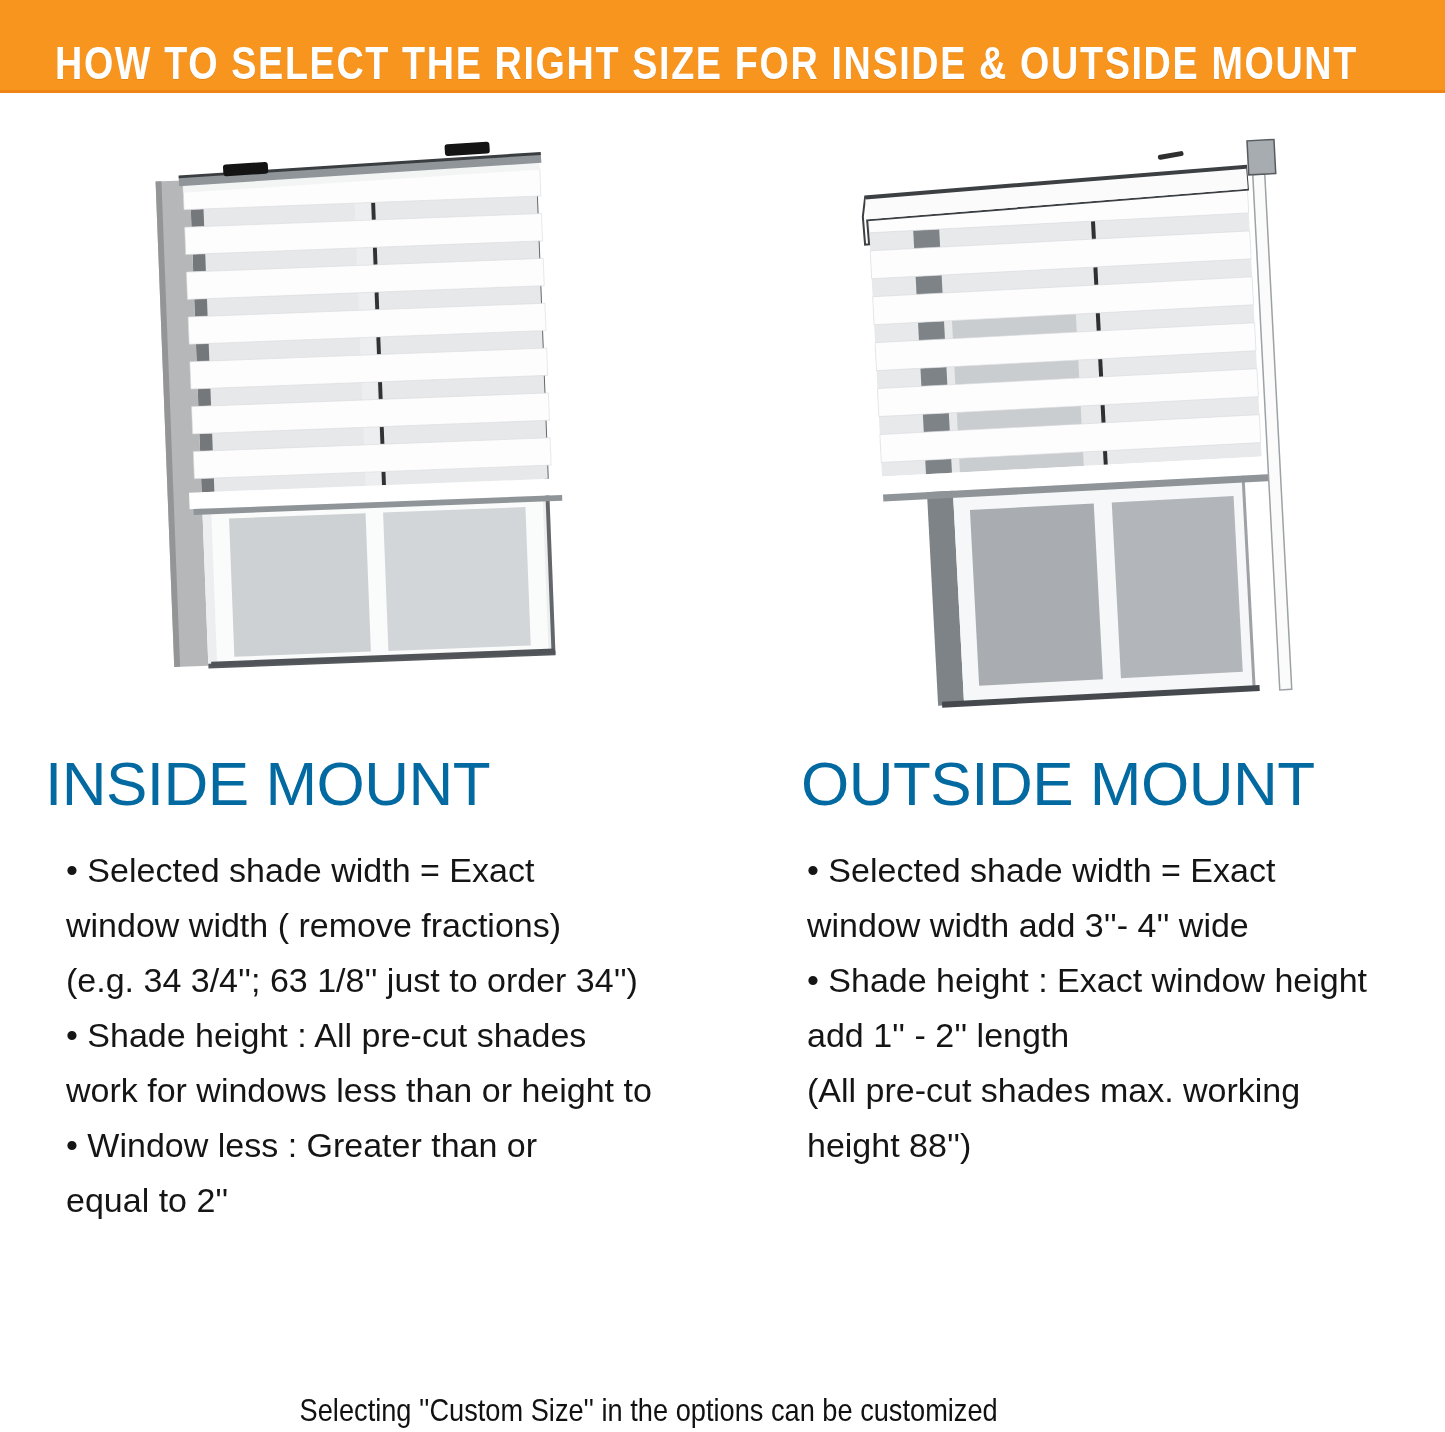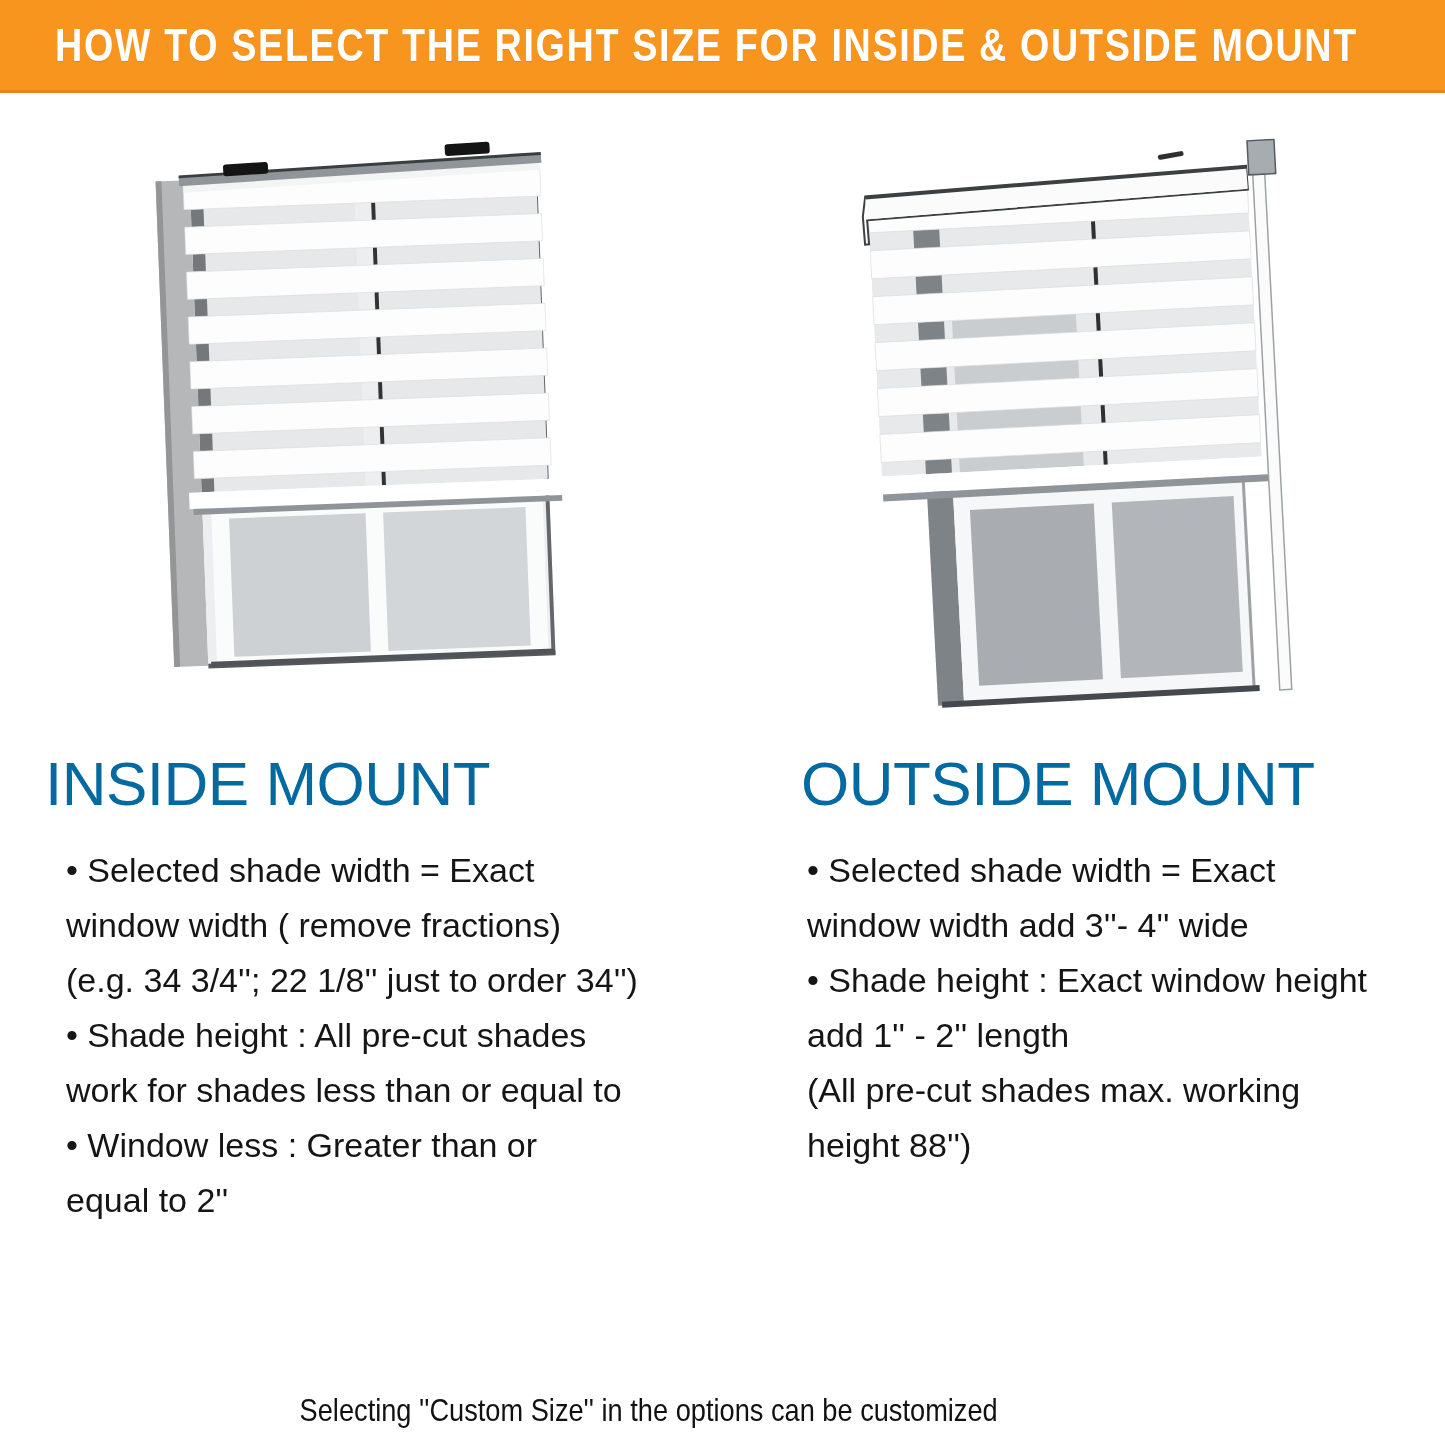--- a/index.html
+++ b/index.html
@@ -8,21 +8,21 @@
     width:1445px;height:1432px;
     background:#ffffff;
     font-family:"Liberation Sans","DejaVu Sans",sans-serif;
     overflow:hidden;
   }
   
   .banner{
     position:absolute;left:0;top:0;width:1445px;height:90px;
     background:#F8951E;
     border-bottom:3px solid #ef8414;
-    display:flex;align-items:center;
+    display:flex;align-items:flex-end;
   }
   .banner-title{
     margin-left:55px;
     color:#ffffff;
     font-size:46px;font-weight:700;letter-spacing:2px;
     white-space:nowrap;
     transform:scaleX(0.82);transform-origin:left center;
     text-shadow:0 1px 0 rgba(170,90,0,0.25);
   }
   
@@ -203,23 +203,23 @@
       </g>
     </svg>
   </figure>
 
   <h2 class="heading heading-inside">INSIDE MOUNT</h2>
   <h2 class="heading heading-outside">OUTSIDE MOUNT</h2>
 
   <div class="col col-inside">
       <div class="text-line">• Selected shade width = Exact</div>
       <div class="text-line">window width ( remove fractions)</div>
-      <div class="text-line">(e.g. 34 3/4''; 22 1/8'' just to order 34'')</div>
+      <div class="text-line">(e.g. 34 3/4''; 63 1/8'' just to order 34'')</div>
       <div class="text-line">• Shade height : All pre-cut shades</div>
-      <div class="text-line">work for shades less than or equal to</div>
+      <div class="text-line">work for windows less than or height to</div>
       <div class="text-line">• Window less : Greater than or</div>
       <div class="text-line">equal to 2''</div>
     </div>
   <div class="col col-outside">
       <div class="text-line">• Selected shade width = Exact</div>
       <div class="text-line">window width add 3''- 4'' wide</div>
       <div class="text-line">• Shade height : Exact window height</div>
       <div class="text-line">add 1'' - 2'' length</div>
       <div class="text-line">(All pre-cut shades max. working</div>
       <div class="text-line">height 88'')</div>

